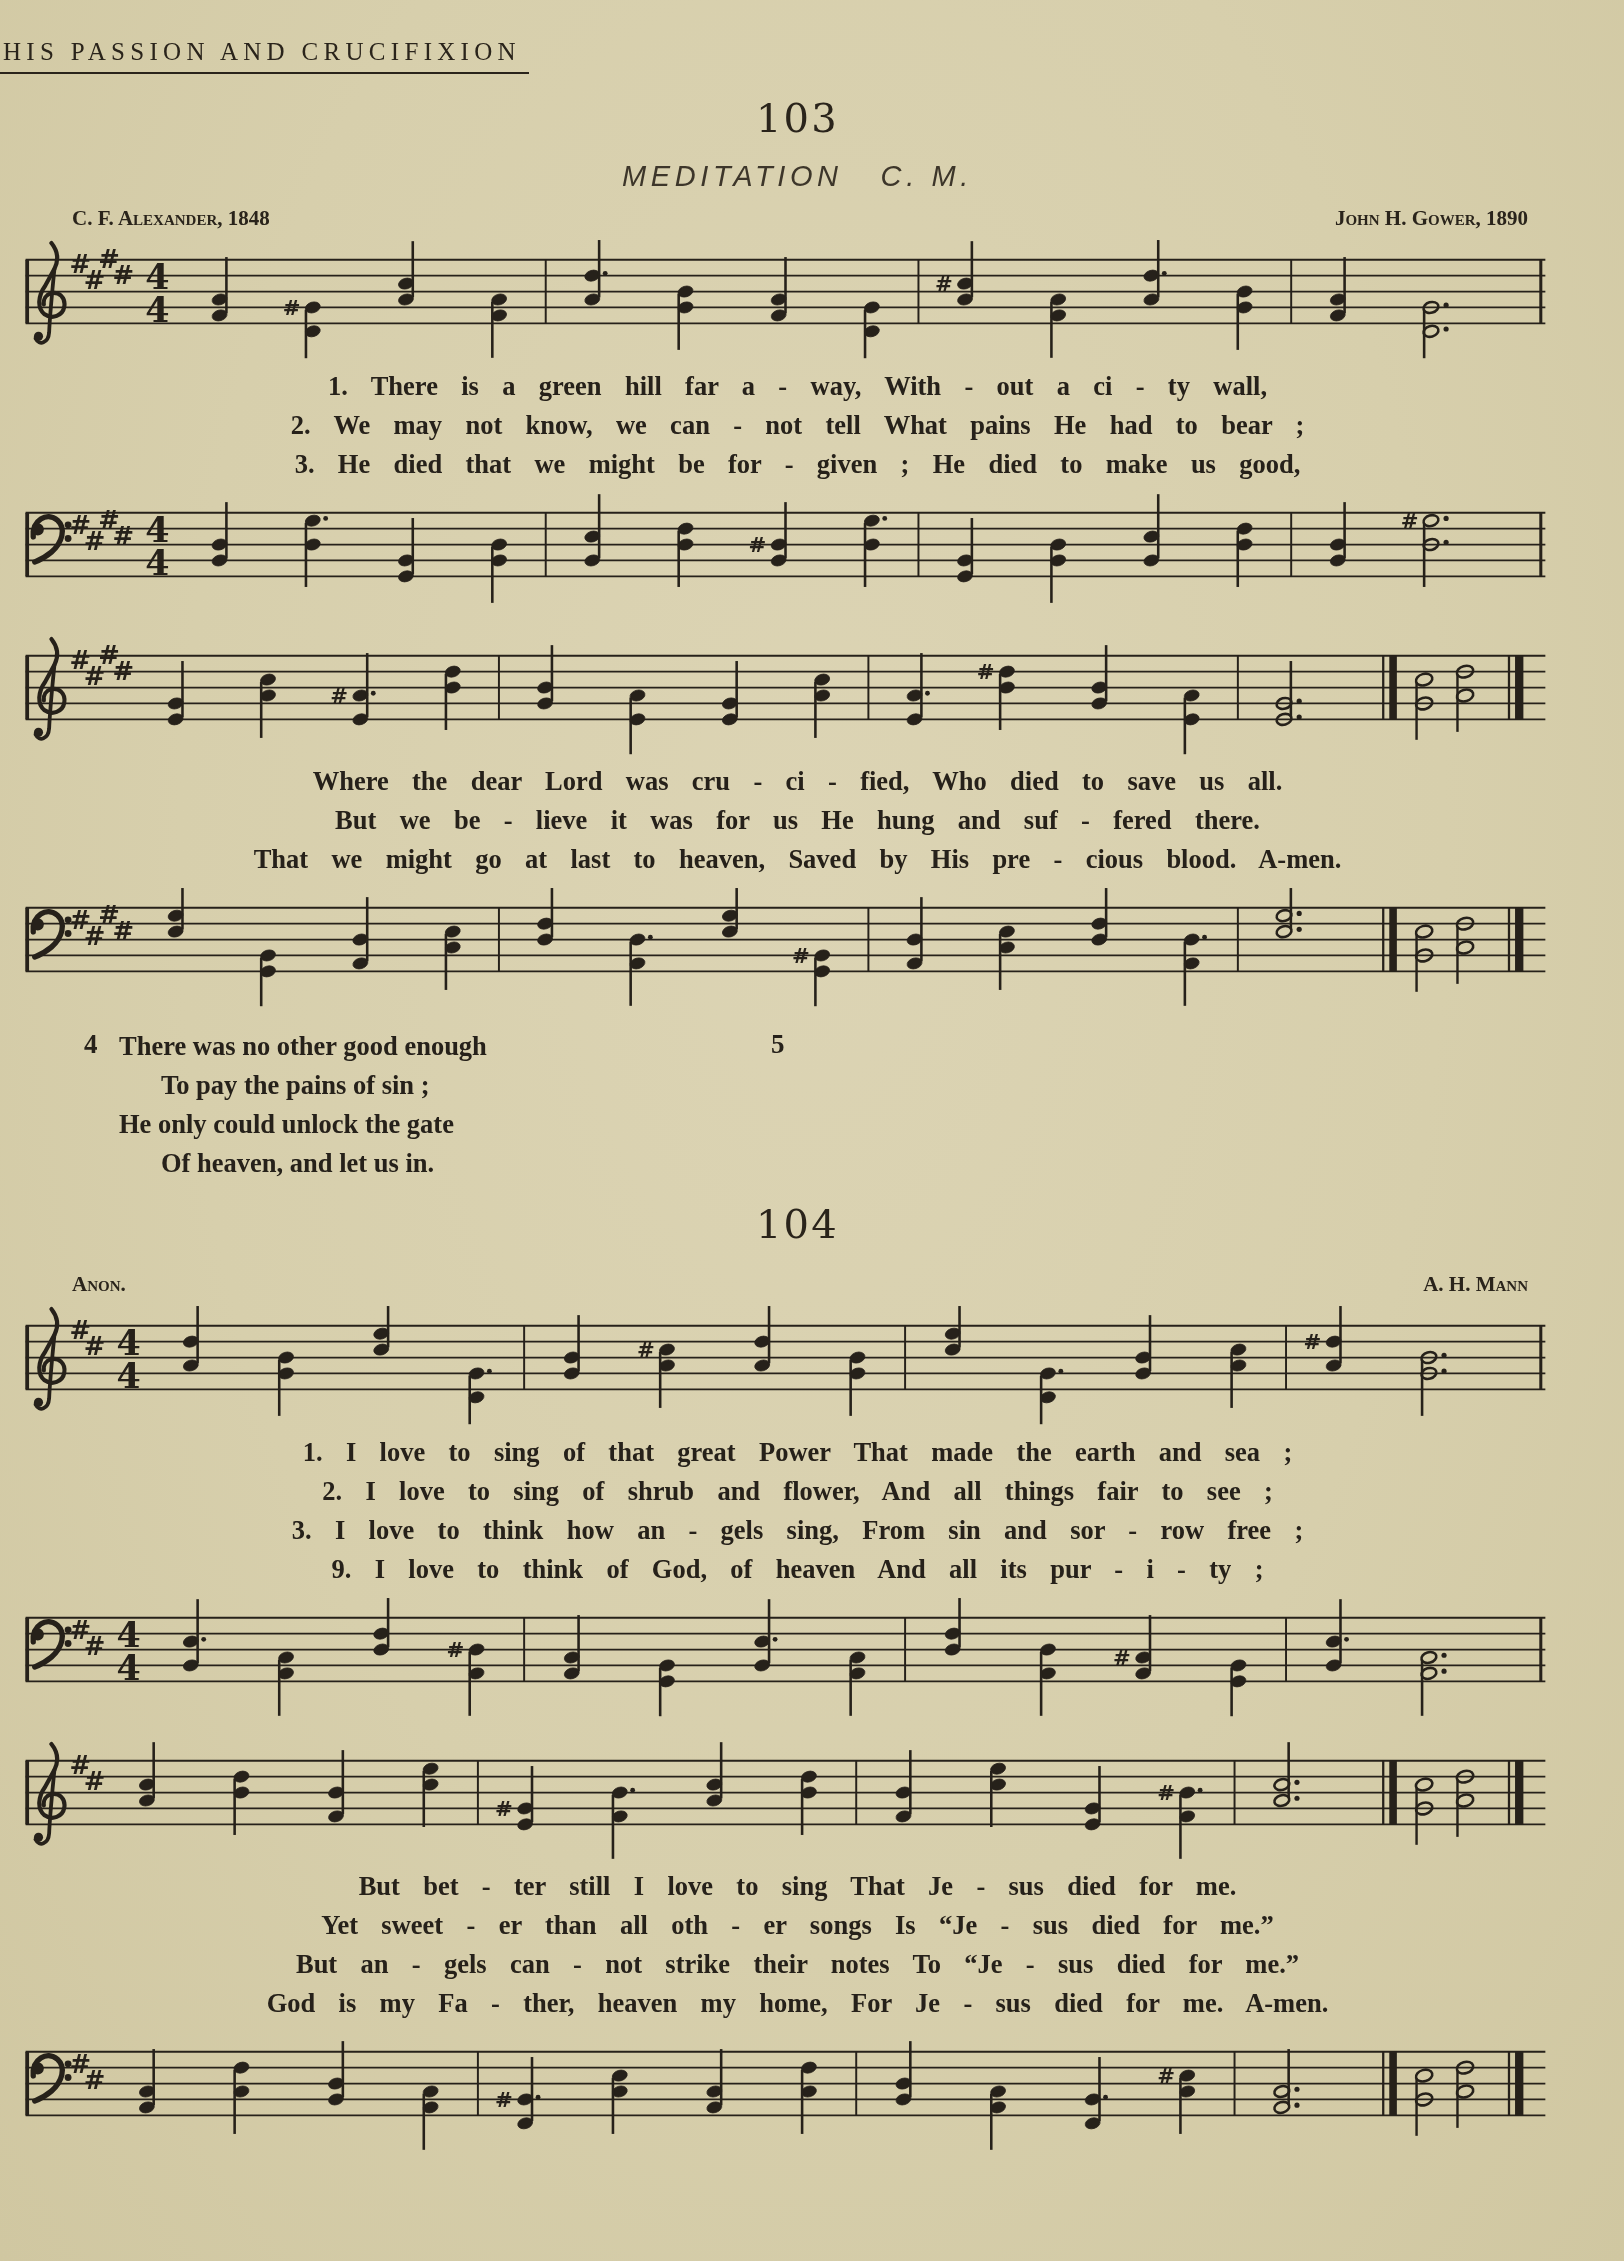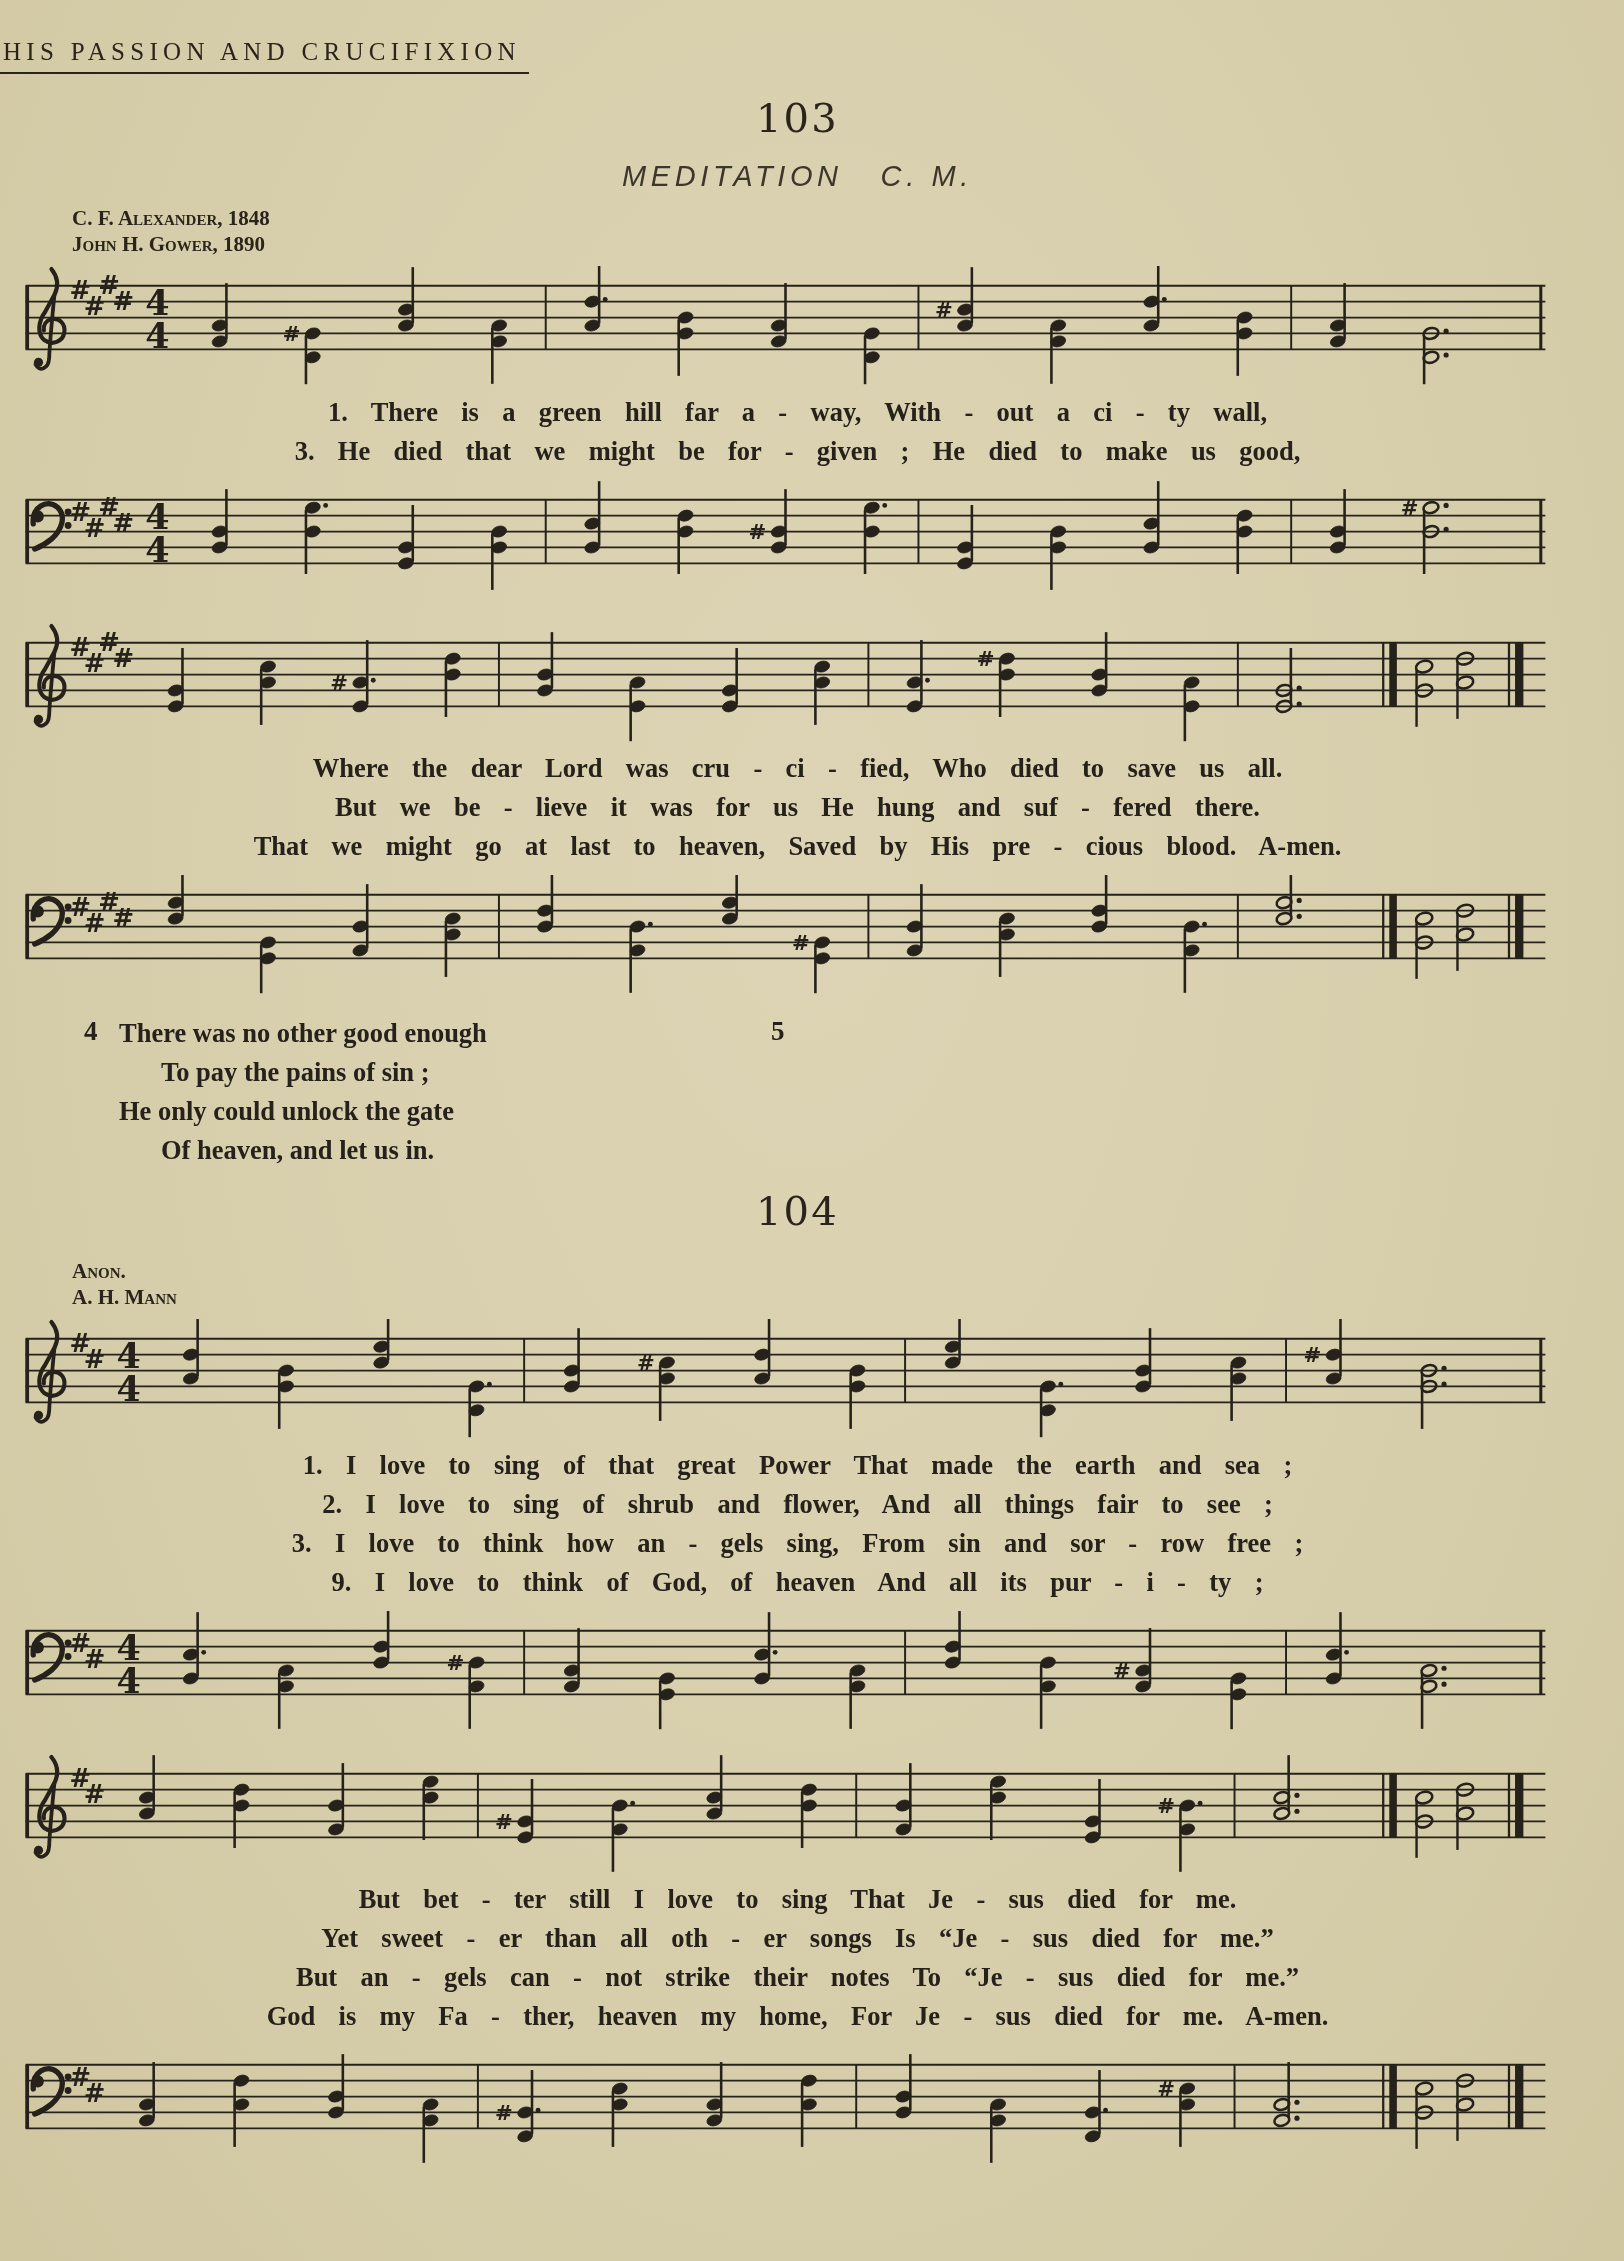--- a/index.html
+++ b/index.html
@@ -27,21 +27,21 @@
     margin:7.6px 0 0;text-align:center;
     font-family:"Liberation Sans",sans-serif;font-weight:400;
     font-size:29px;line-height:33px;letter-spacing:4.6px;color:#3d362a;
     white-space:pre;
     font-style:italic;
   }
   .attrib-row{
     display:flex;justify-content:space-between;
     margin:12px 44px 3px 49px;line-height:26px;
     font-family:"Liberation Serif",serif;font-size:21px;
-    font-variant:small-caps;font-weight:700;color:#2a241b;flex-direction:column;
+    font-variant:small-caps;font-weight:700;color:#2a241b;
   }
   .staff{display:block;margin-top:6px;}
   .staff.sys2{margin-top:18px;}
   .lyric-block{margin-top:4.6px;}
   .lyric-line{
     text-align:center;white-space:nowrap;
     font-family:"Liberation Serif",serif;font-weight:700;
     font-size:26.5px;line-height:39px;word-spacing:16.7px;color:#26211a;
   }
   .verses{display:grid;grid-template-columns:1fr 1fr;margin:16.7px 114px 0 61px;}
@@ -139,20 +139,21 @@
           <circle cx="1877" cy="90" r="3.4" fill="#26211a"></circle>
           <circle cx="1877" cy="121.5" r="3.4" fill="#26211a"></circle>
           <line x1="688.5" y1="30" x2="688.5" y2="114" stroke="#26211a" stroke-width="2.6"></line>
           <line x1="1180.5" y1="30" x2="1180.5" y2="114" stroke="#26211a" stroke-width="2.6"></line>
           <line x1="1672.5" y1="30" x2="1672.5" y2="114" stroke="#26211a" stroke-width="2.6"></line>
           <line x1="2002" y1="30" x2="2002" y2="114" stroke="#26211a" stroke-width="4"></line>
         </svg>
 
       <div class="lyric-block">
         <div class="lyric-line">1. There is a green hill far a - way, With - out a ci - ty wall,</div>
+        <div class="lyric-line">2. We may not know, we can - not tell What pains He had to bear ;</div>
         <div class="lyric-line">3. He died that we might be for - given ; He died to make us good,</div>
       </div>
 
       <svg class="staff" width="1525" height="125" viewBox="0 0 2010 165">
           <line x1="2" y1="30" x2="2008" y2="30" stroke="#26211a" stroke-width="2.4"></line>
           <line x1="2" y1="51" x2="2008" y2="51" stroke="#26211a" stroke-width="2.4"></line>
           <line x1="2" y1="72" x2="2008" y2="72" stroke="#26211a" stroke-width="2.4"></line>
           <line x1="2" y1="93" x2="2008" y2="93" stroke="#26211a" stroke-width="2.4"></line>
           <line x1="2" y1="114" x2="2008" y2="114" stroke="#26211a" stroke-width="2.4"></line>
           <line x1="4" y1="30" x2="4" y2="114" stroke="#26211a" stroke-width="5"></line>

